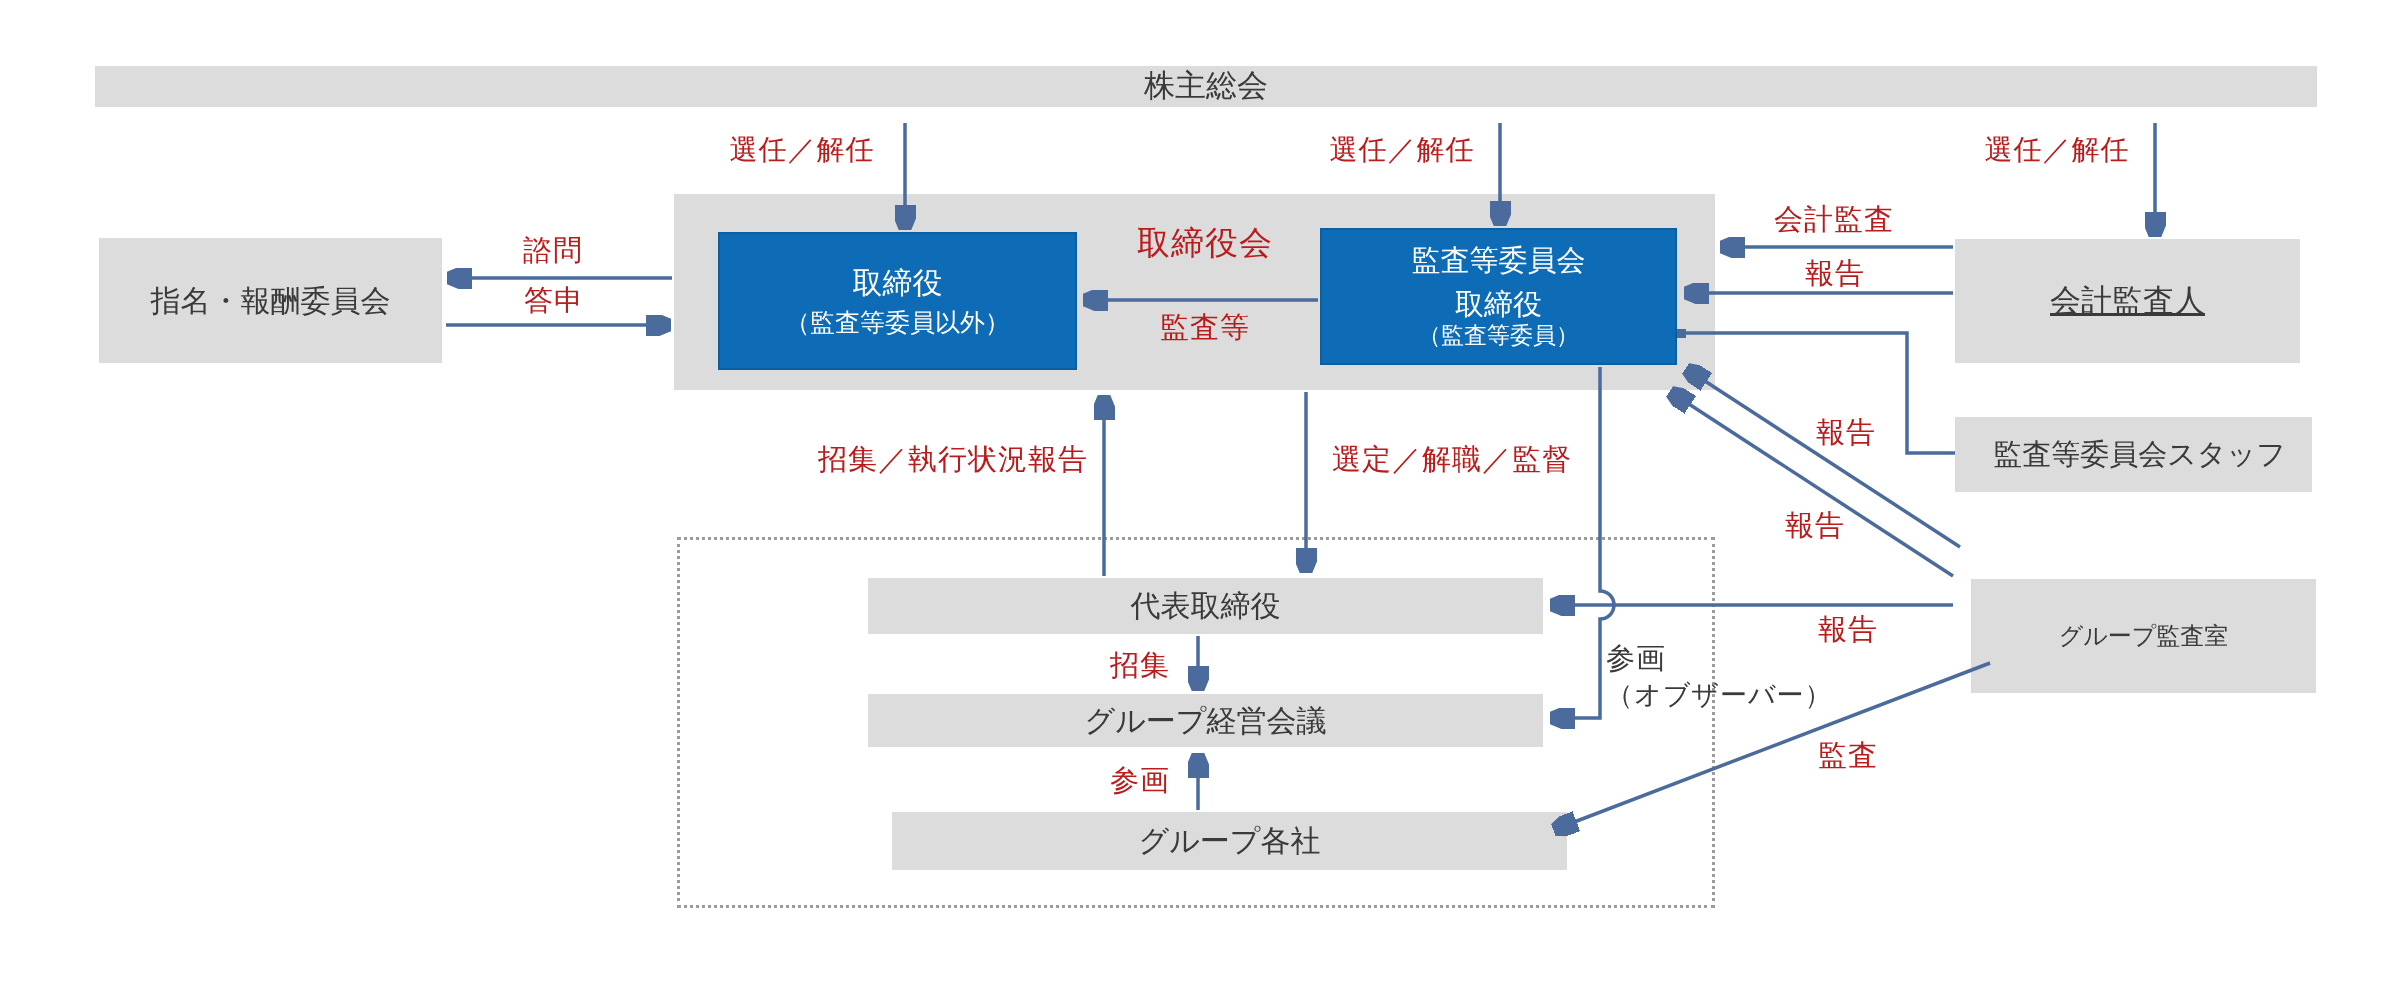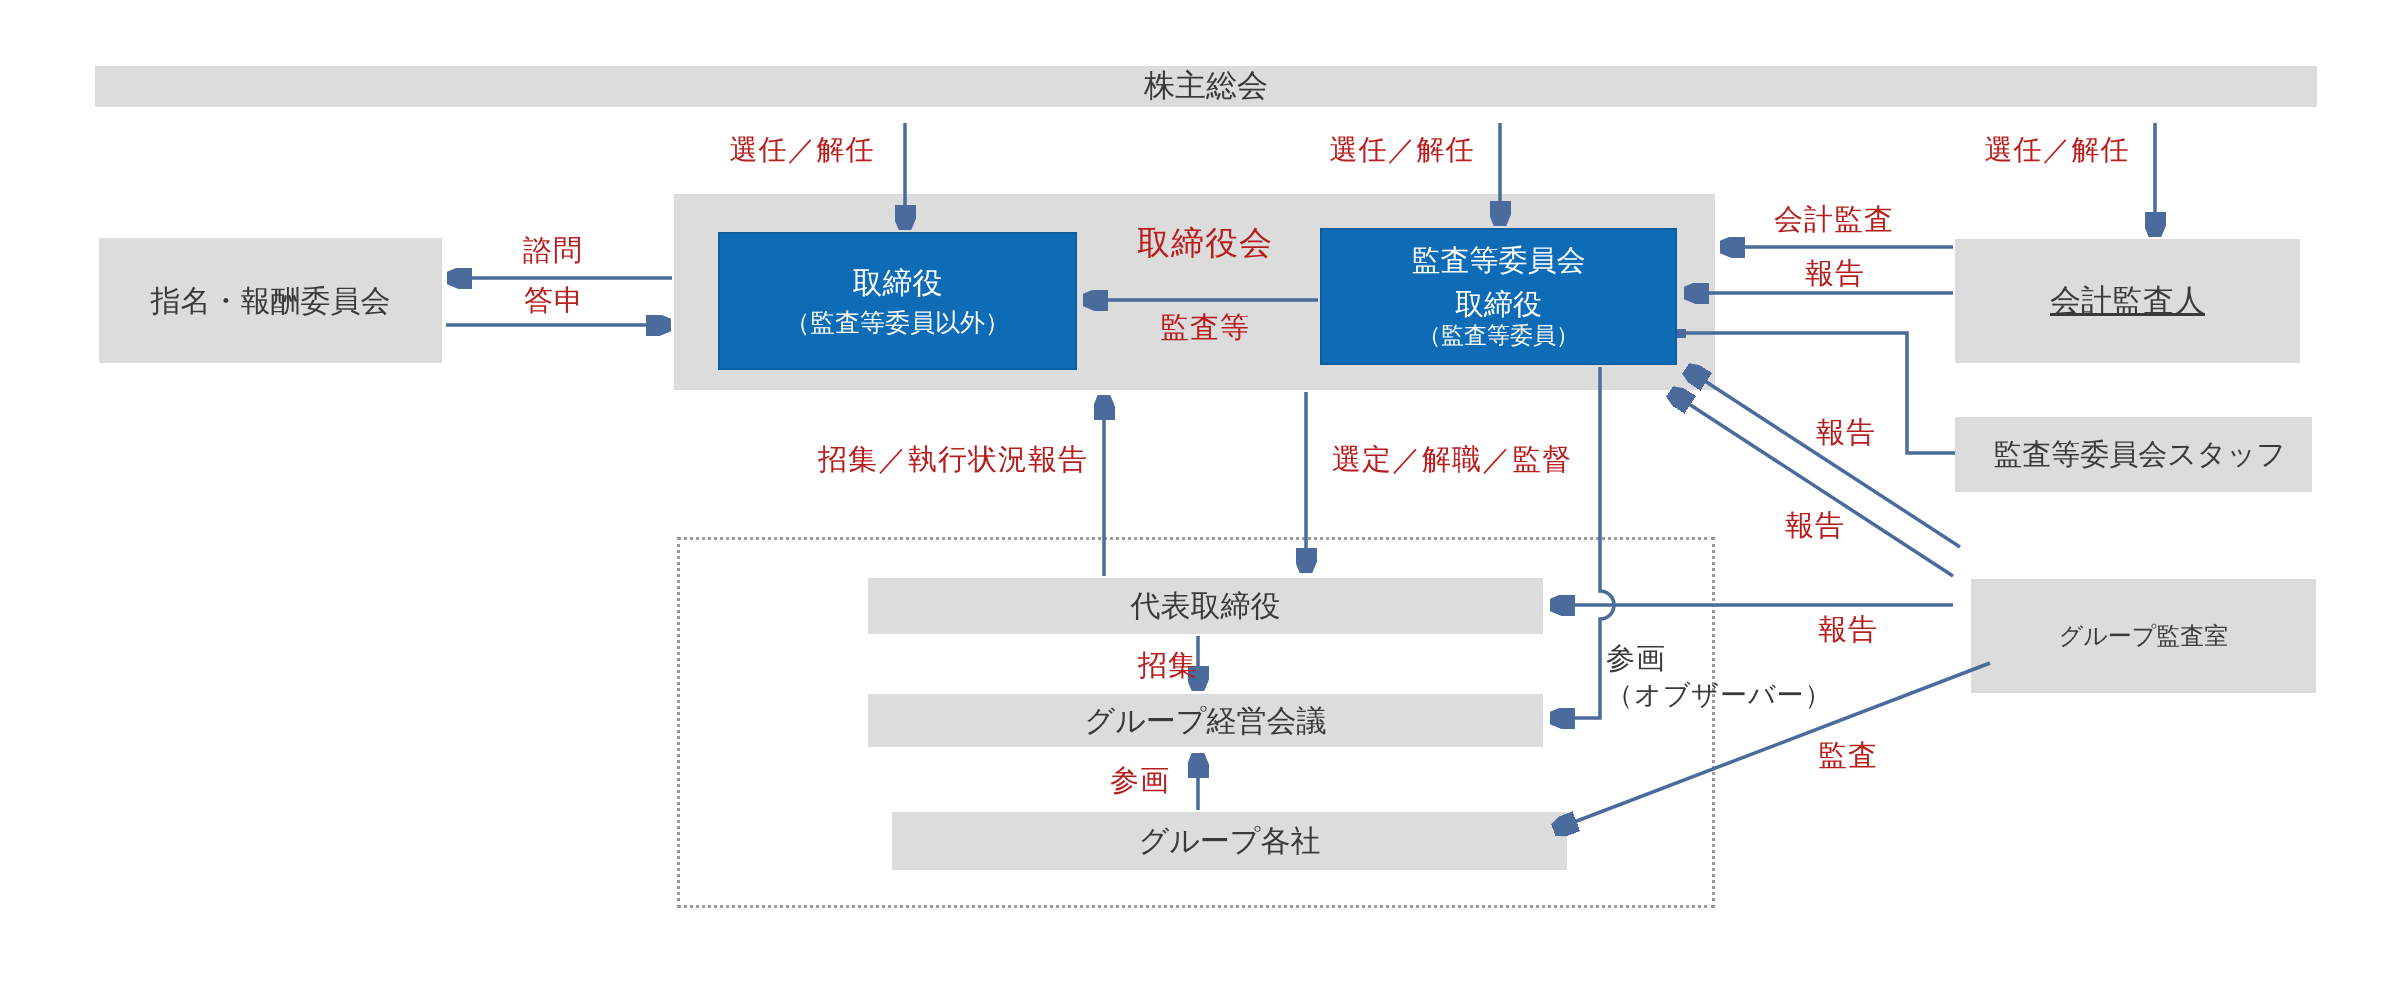--- a/index.html
+++ b/index.html
@@ -116,16 +116,16 @@
   <div class="elabel-left" style="left:1606px;top:640px;line-height:37px;">
     <div>参画</div>
     <div style="font-size:27px;">（オブザーバー）</div>
   </div>
 
   <div class="elabel" style="left:1848px;top:756px;">監査</div>
 
   <div class="elabel" style="left:953px;top:460px;">招集／執行状況報告</div>
   <div class="elabel" style="left:1452px;top:460px;">選定／解職／監督</div>
 
-  <div class="elabel" style="left:1140px;top:666px;margin-left:28px;">招集</div>
+  <div class="elabel" style="left:1140px;top:666px;">招集</div>
   <div class="elabel" style="left:1140px;top:781px;">参画</div>
 
 </div>
 
 </body></html>

